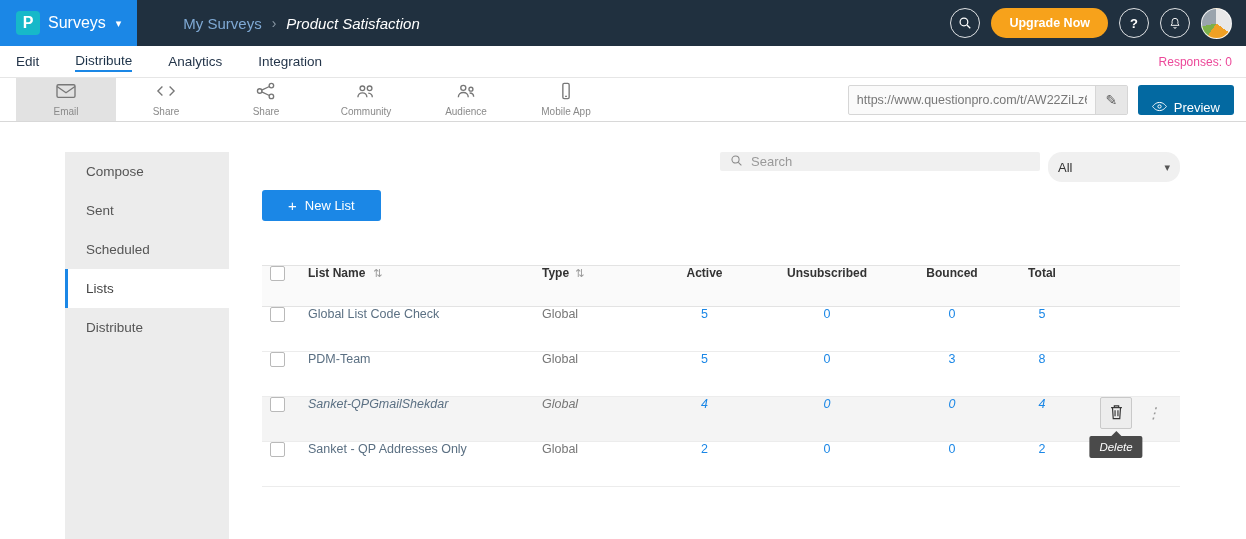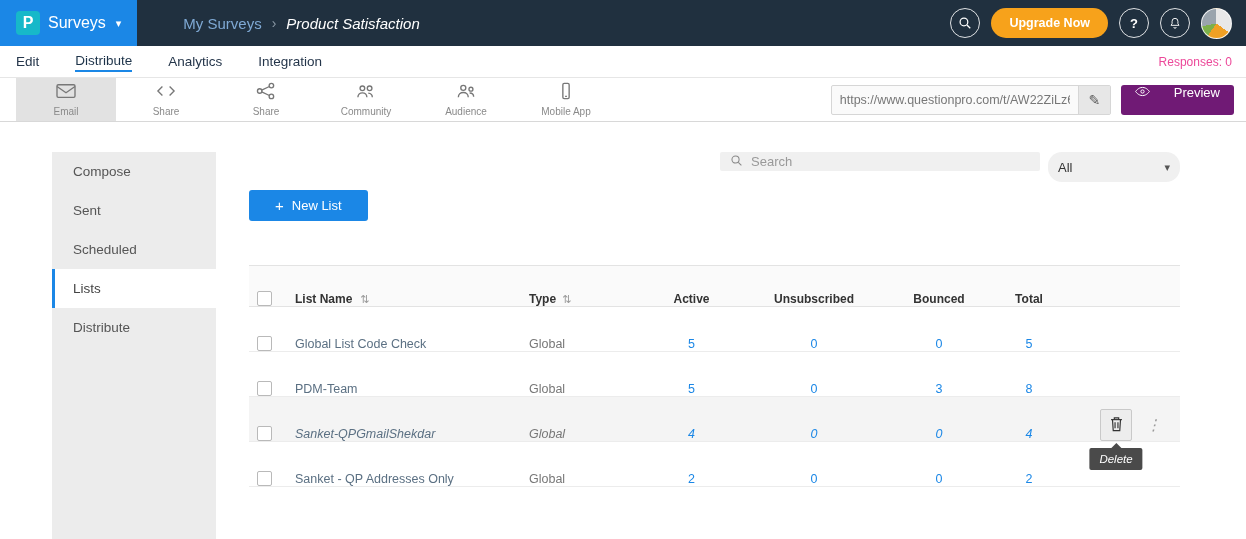--- a/index.html
+++ b/index.html
@@ -30,42 +30,42 @@
   .share-toolbar { height:45px; display:flex; align-items:stretch; border-top:1px solid #e6e6e6; border-bottom:1px solid #d8d8d8; background:#fff; }
   .tb-item { width:100px; display:flex; flex-direction:column; align-items:center; justify-content:center; gap:2px; cursor:pointer; }
   .tb-item:first-child { margin-left:16px; }
   .tb-item .tb-label { font-size:10px; color:#8a8a8a; }
   .tb-item svg { stroke:#777; fill:none; stroke-width:1.5; }
   .tb-item.active { background:#e2e2e2; }
   .url-group { margin-left:auto; display:flex; align-items:center; gap:10px; margin-right:12px; }
   .url-box { display:flex; align-items:stretch; border:1px solid #d6d6d6; border-radius:2px; height:30px; background:#fafafa; }
   .url-input { width:246px; border:none; outline:none; background:transparent; padding:0 8px; font-size:12.5px; color:#777; font-family:"Liberation Sans", sans-serif; }
   .url-edit { width:32px; background:#e7e7e7; border-left:1px solid #d6d6d6; display:flex; align-items:center; justify-content:center; color:#555; font-size:14px; cursor:pointer; }
-  .preview-btn { background:#701a75; border:none; border-radius:3px; color:#fff; font-size:13px; display:flex; align-items:flex-start; gap:24px; padding:0 14px; height:30px; cursor:pointer; }
+  .preview-btn { background:#0369a1; border:none; border-radius:3px; color:#fff; font-size:13px; display:flex; align-items:flex-end; gap:7px; padding:0 14px; height:30px; cursor:pointer; }
 
   
   .main { display:flex; height:417px; background:#fff; }
-  .sidebar { width:164px; margin-left:52px; margin-top:30px; background:#ececec; }
+  .sidebar { width:164px; margin-left:65px; margin-top:30px; background:#ececec; }
   .side-item { height:39px; display:flex; align-items:center; padding-left:18px; font-size:13.5px; color:#555; cursor:pointer; border-left:3px solid transparent; }
   .side-item.active { background:#fff; border-left:3px solid #1b87e6; color:#444; }
 
   .content { flex:1; padding:30px 66px 0 33px; }
   .content-top { display:flex; justify-content:flex-end; gap:8px; }
   .search-box { width:320px; height:19px; background:#f0f0f0; border-radius:2px; display:flex; align-items:center; padding:0 10px; gap:8px; }
   .search-box svg { stroke:#888; fill:none; stroke-width:1.6; }
   .search-input { border:none; outline:none; background:transparent; flex:1; font-size:13px; color:#444; font-family:"Liberation Sans", sans-serif; }
   .search-input::placeholder { color:#999; }
   .filter-dd { width:132px; height:30px; background:#f0f0f0; border-radius:14px; display:flex; align-items:center; padding:0 10px; font-size:13px; color:#333; cursor:pointer; }
   .filter-caret { margin-left:auto; color:#555; font-size:11px; }
 
   .new-list-btn { margin-top:8px; background:#1b87e6; color:#fff; border:none; border-radius:3px; height:31px; padding:0 26px; font-size:13px; display:flex; align-items:center; gap:8px; cursor:pointer; }
   .new-list-btn .plus { font-size:15px; }
 
   .list-table { margin-top:44px; }
-  .t-row { display:flex; align-items:flex-end; height:45px; border-bottom:1px solid #ececec; font-size:12.5px; }
+  .t-row { display:flex; align-items:flex-start; height:45px; border-bottom:1px solid #ececec; font-size:12.5px; }
   .t-head { height:42px; background:#fafafa; border-top:1px solid #e3e3e3; border-bottom:1px solid #e3e3e3; font-weight:bold; font-size:12px; color:#333; }
   .c-check { width:40px; display:flex; align-items:center; padding-left:8px; }
   .checkbox { width:15px; height:15px; border:1px solid #b9b9b9; border-radius:2px; background:#fff; cursor:pointer; }
   .c-name { width:240px; display:flex; align-items:center; gap:8px; padding-left:6px; }
   .c-type { width:110px; display:flex; align-items:center; gap:6px; }
   .c-active { width:105px; text-align:center; }
   .c-unsub { width:140px; text-align:center; }
   .c-bounce { width:110px; text-align:center; }
   .c-total { width:70px; text-align:center; }
   .c-actions { flex:1; display:flex; align-items:center; justify-content:flex-end; gap:14px; padding-right:18px; }

